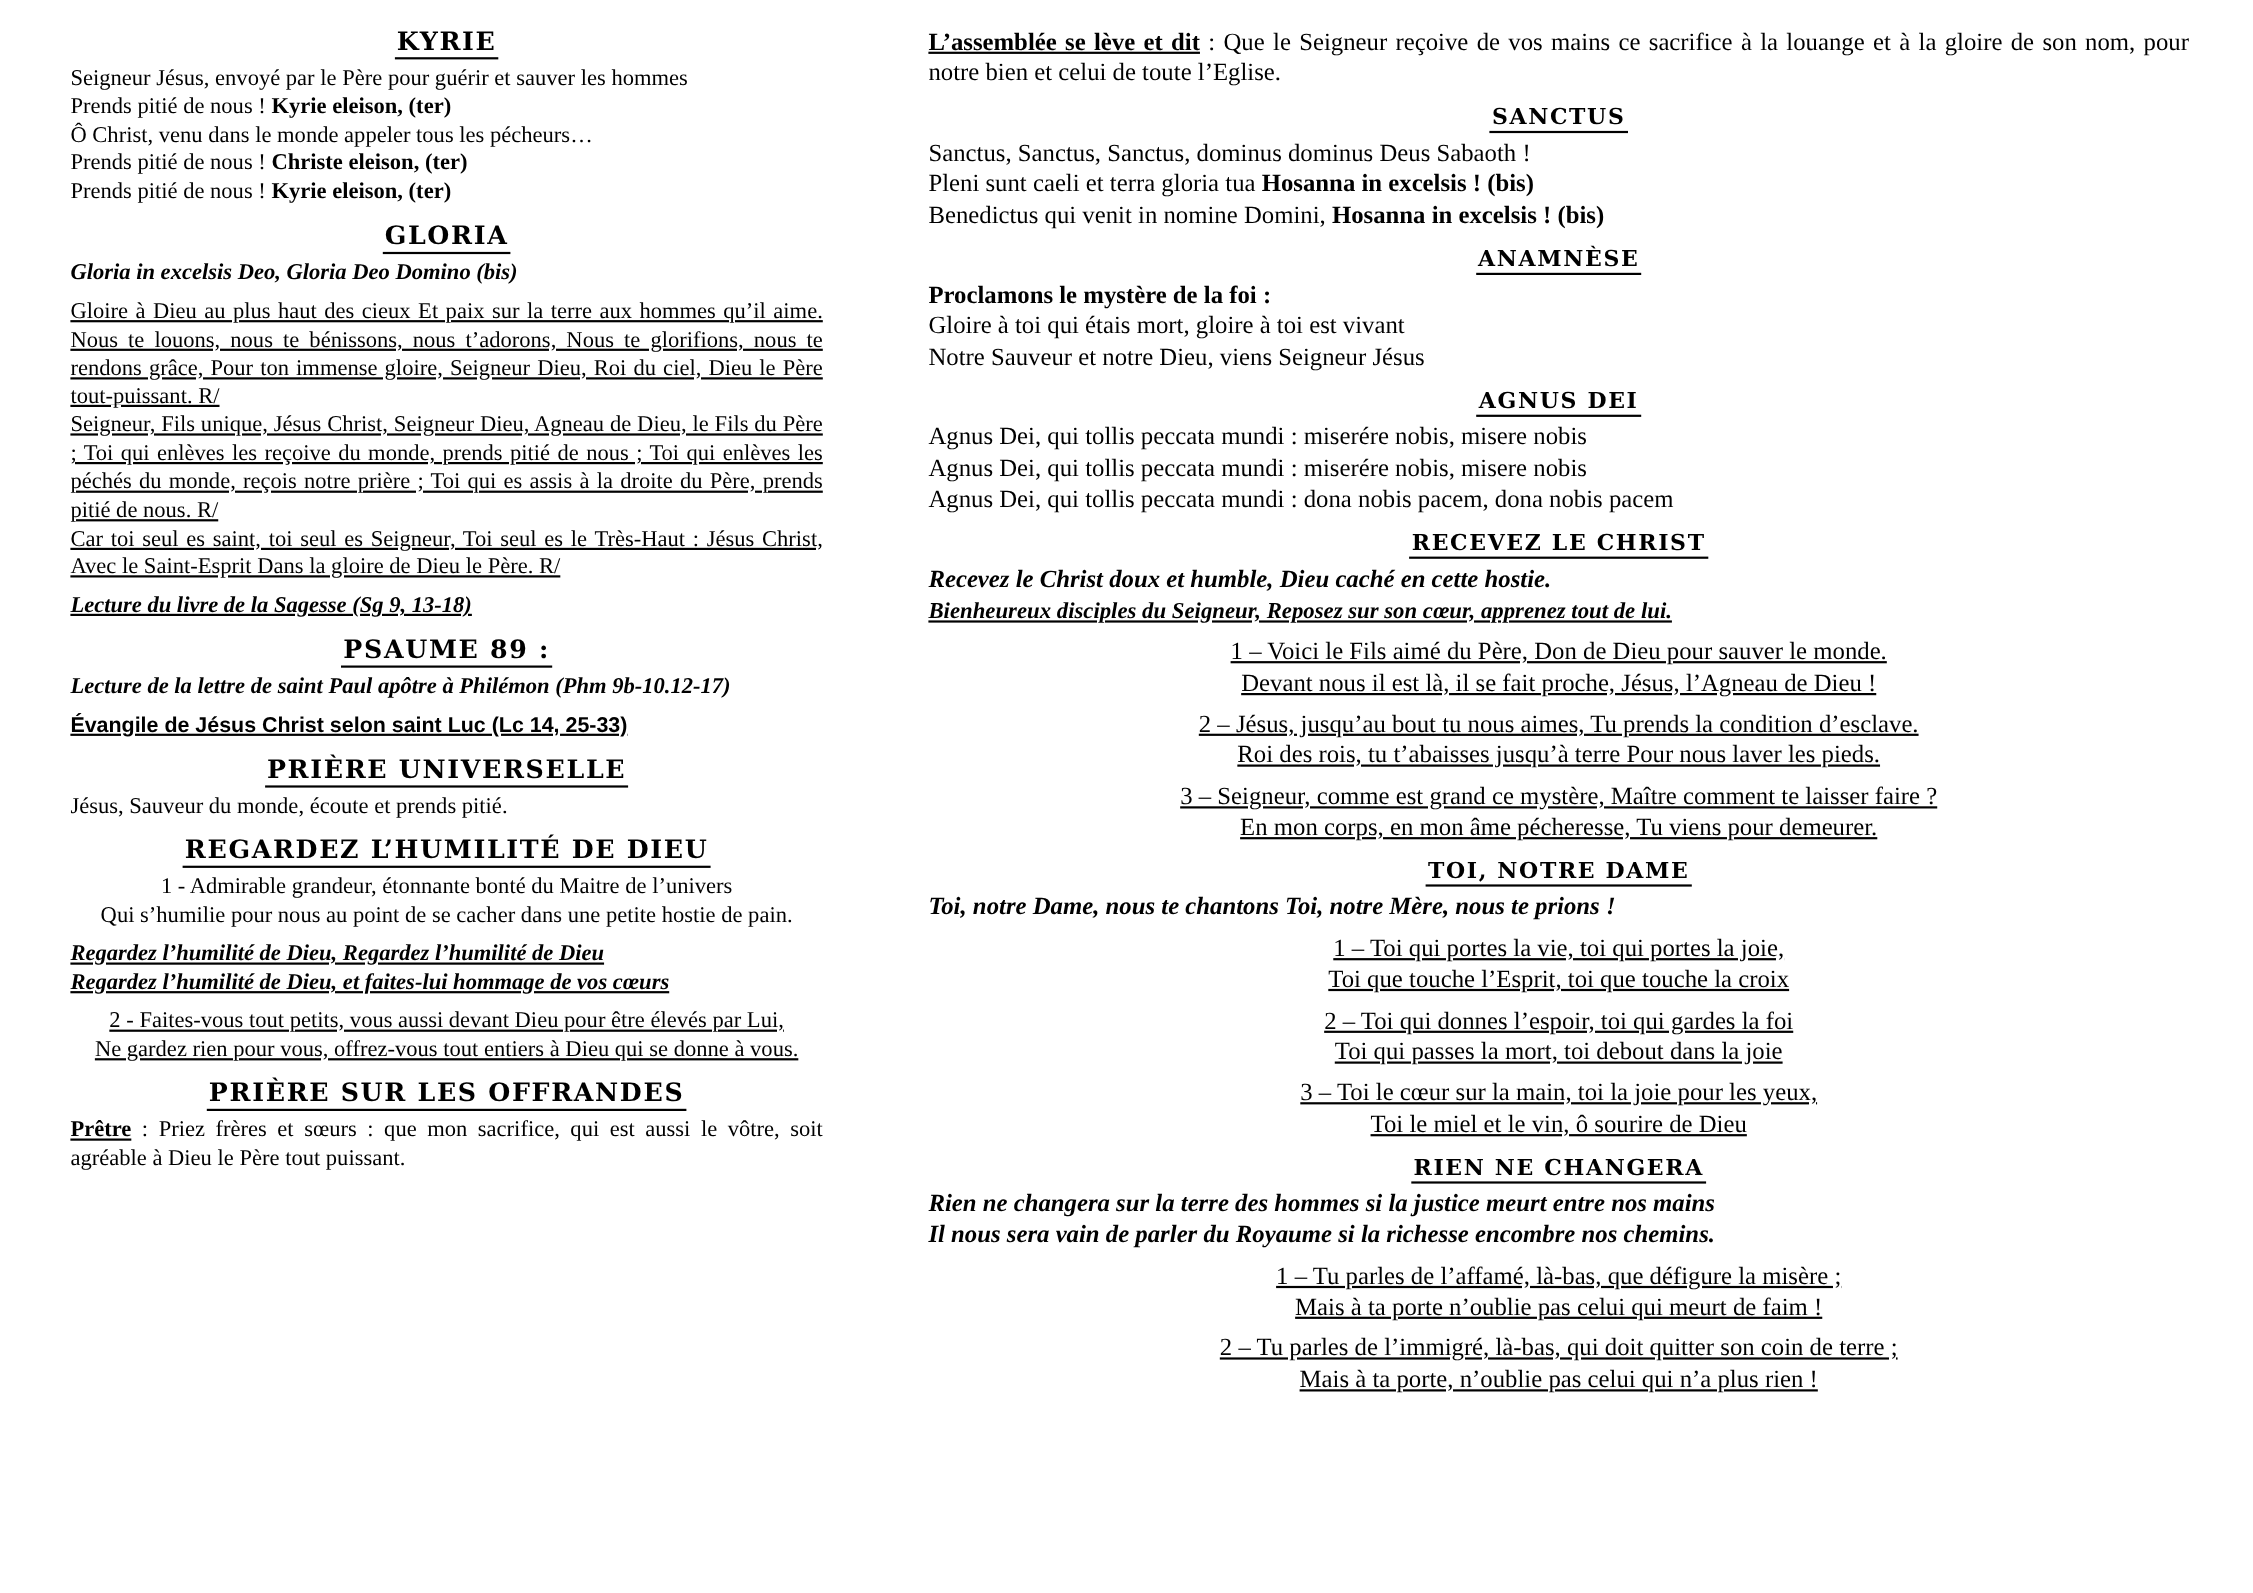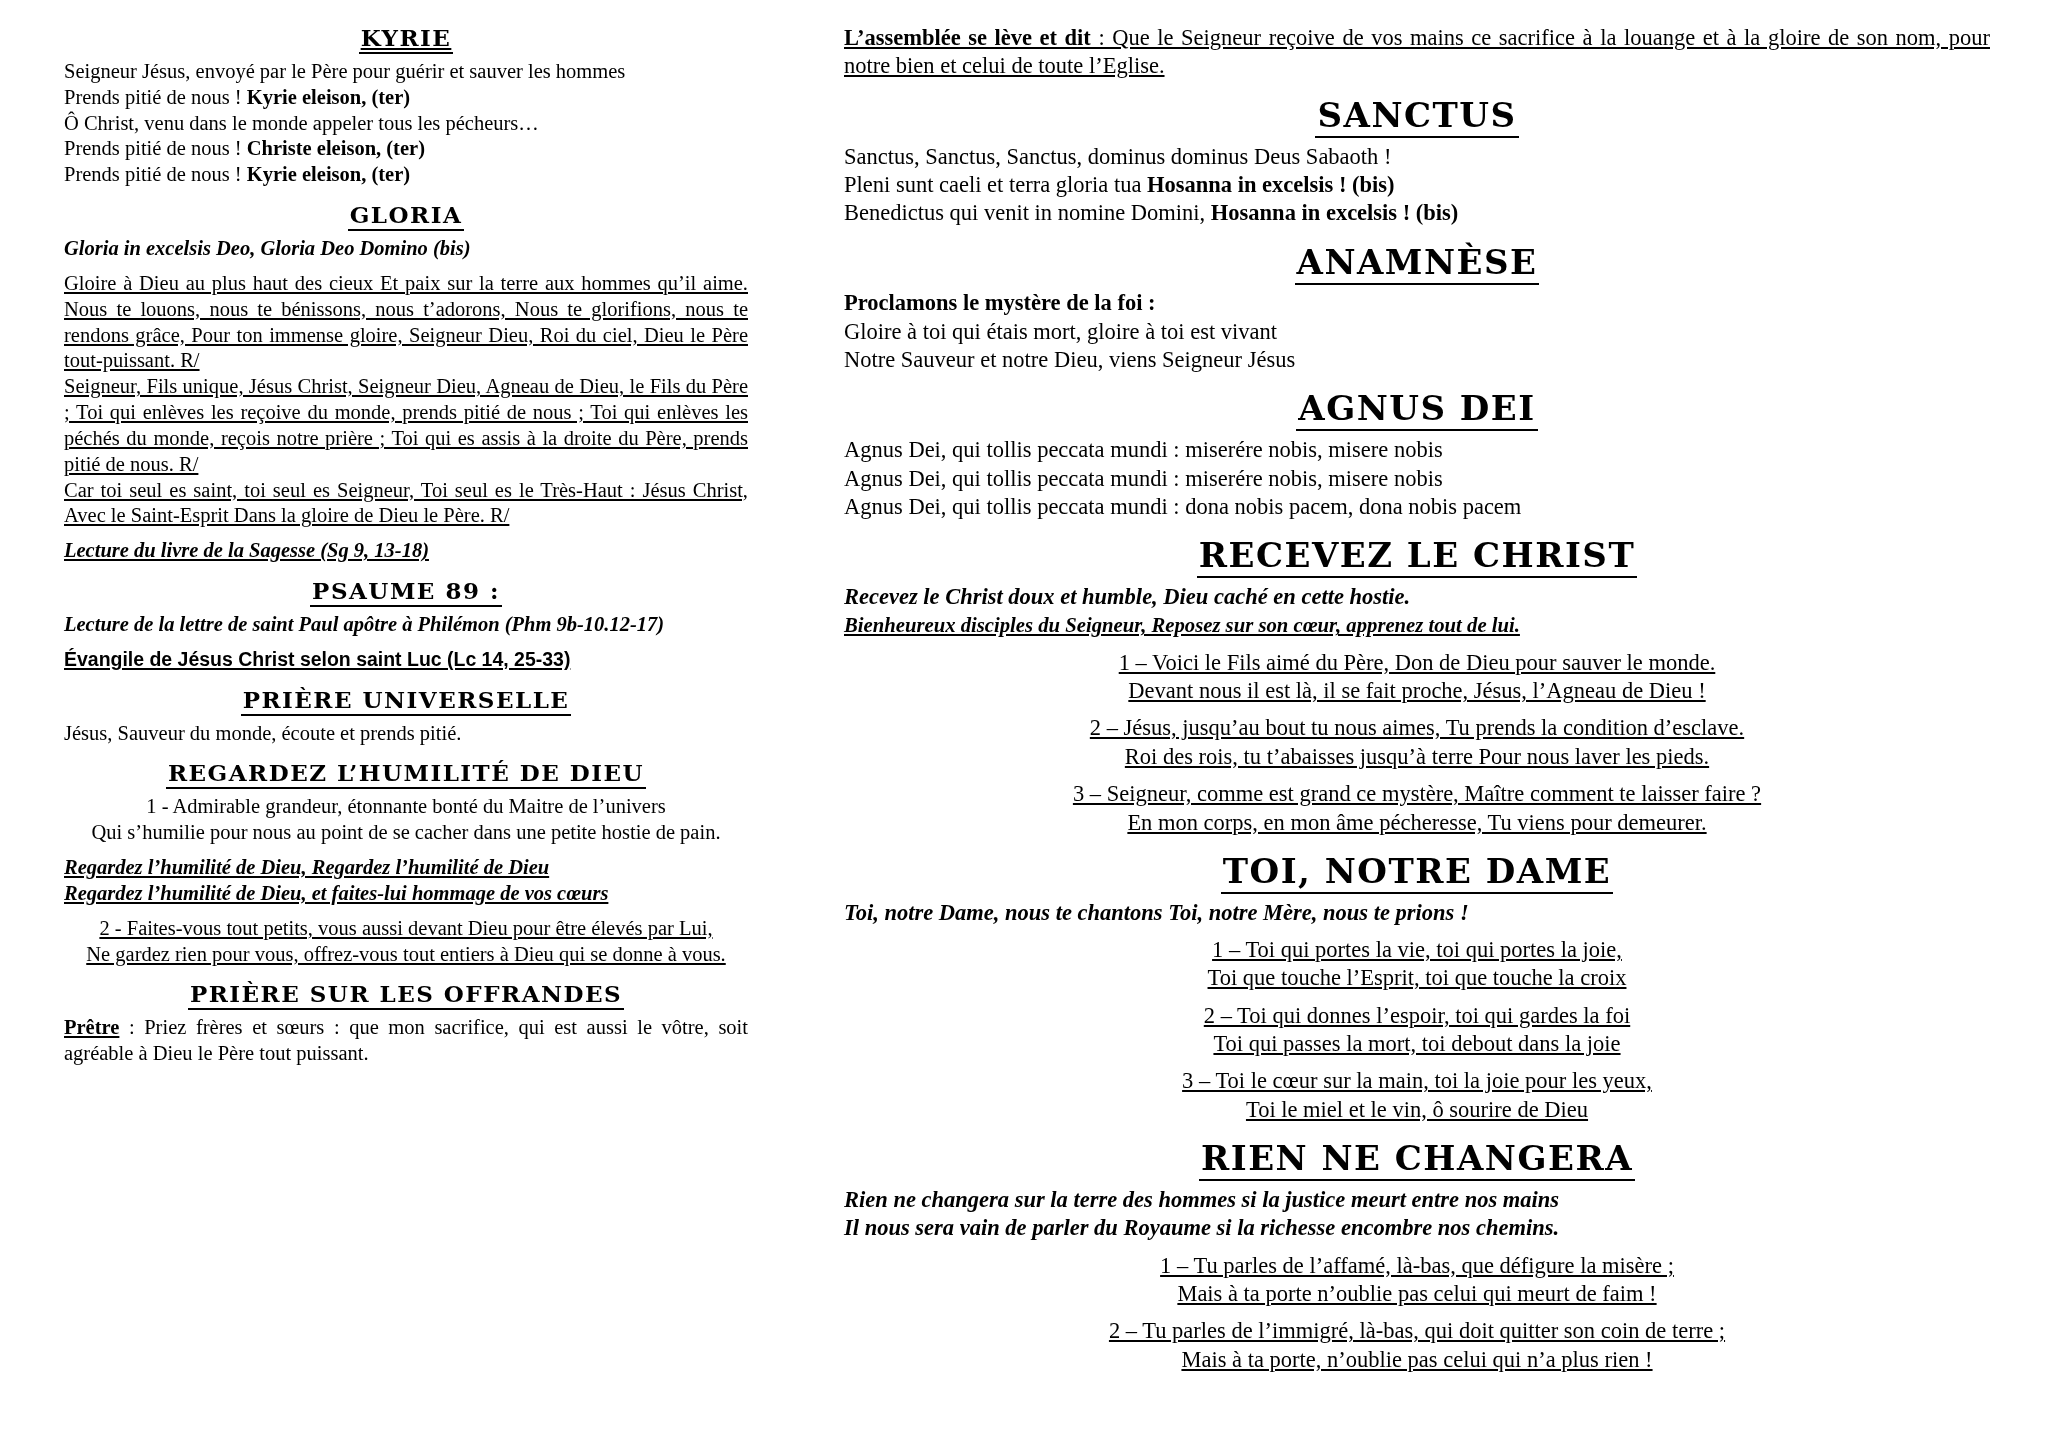--- a/index.html
+++ b/index.html
@@ -22,22 +22,22 @@
   .col-right { width: 1146px; font-size: 22.5px; line-height: 1.26; }
 
   .heading {
     margin: 13px 0 6px;
     text-align: center;
     font-family: "DejaVu Serif", serif;
     font-weight: 700;
     letter-spacing: 1.5px;
   }
   .col-left  .heading { font-size: 23px; }
-  .col-right .heading { font-size: 34px; }
-  .col > :first-child { margin-top: 0; text-decoration: underline; }
+  .col-right .heading { font-size: 20px; }
+  .col > :first-child { margin-top: 0; }
   .heading-text {
     border-bottom: 2.5px solid #000;
     padding: 0 2px 1px;
   }
 
   .block { margin: 0; }
   .block + .block { margin-top: 9px; text-decoration: underline; }
   p.para { margin: 0; }
   .para + .para { margin-top: 0; }
   .heading + .block { margin-top: 2px; }

